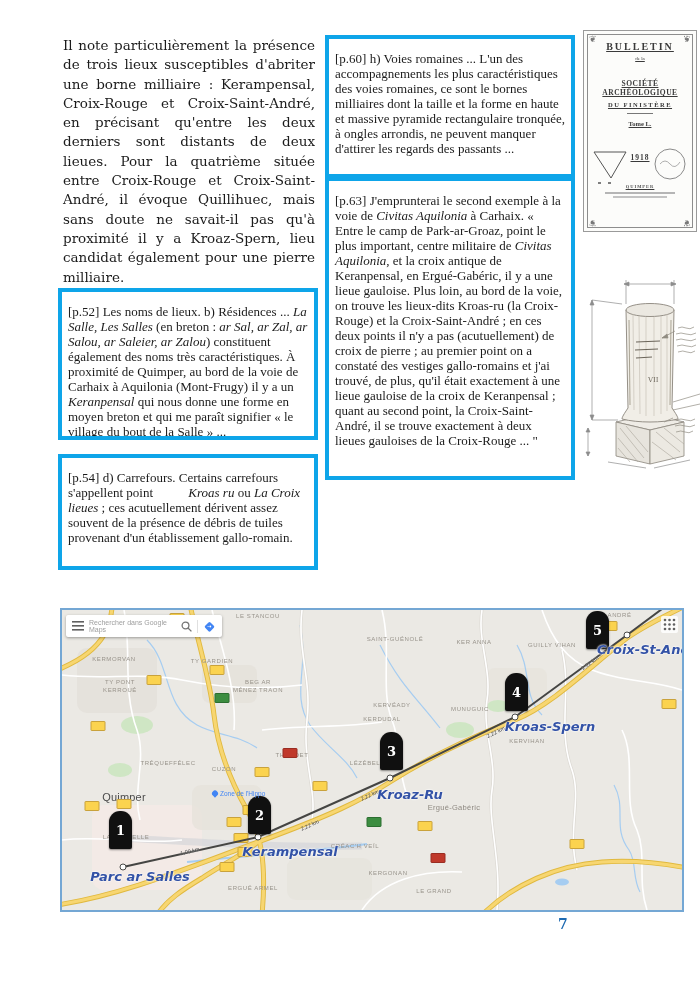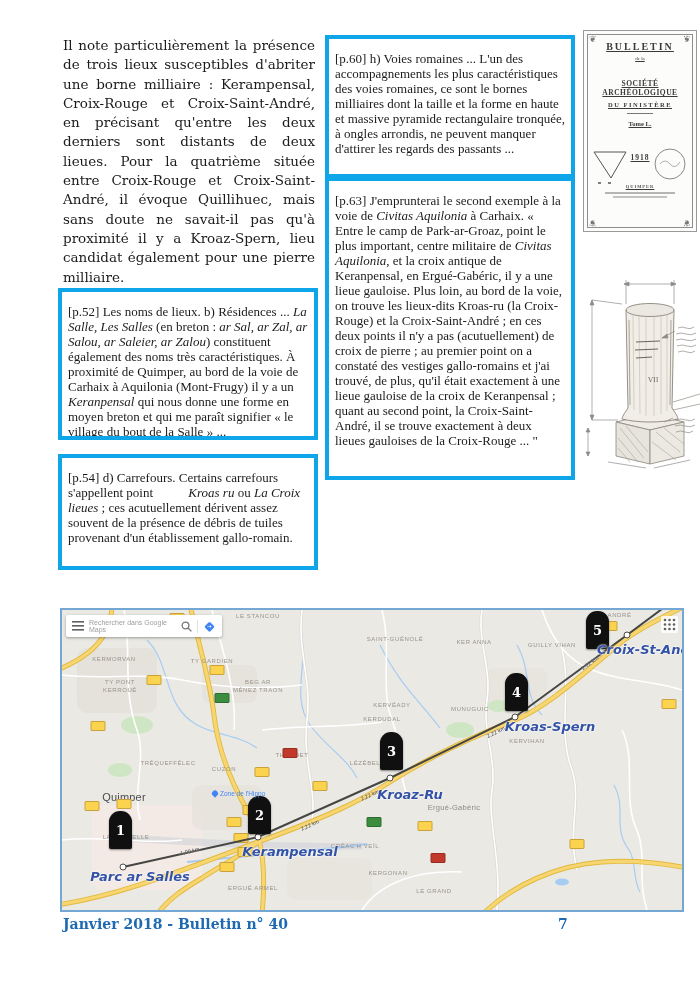--- a/index.html
+++ b/index.html
@@ -374,15 +374,14 @@
             <circle cx="6.5" cy="6.5" r="1.3"></circle>
             <circle cx="11" cy="6.5" r="1.3"></circle>
           <circle cx="2" cy="11" r="1.3"></circle>
             <circle cx="6.5" cy="11" r="1.3"></circle>
             <circle cx="11" cy="11" r="1.3"></circle>
         </g>
       </svg>
     </div>
   </div>
 
-  <div class="footer-text" id="footer-issue">Janvier  2018 - Bulletin n° 40</div>
   <div class="footer-text" id="footer-page">7</div>
 </div>
 
 </body></html>

